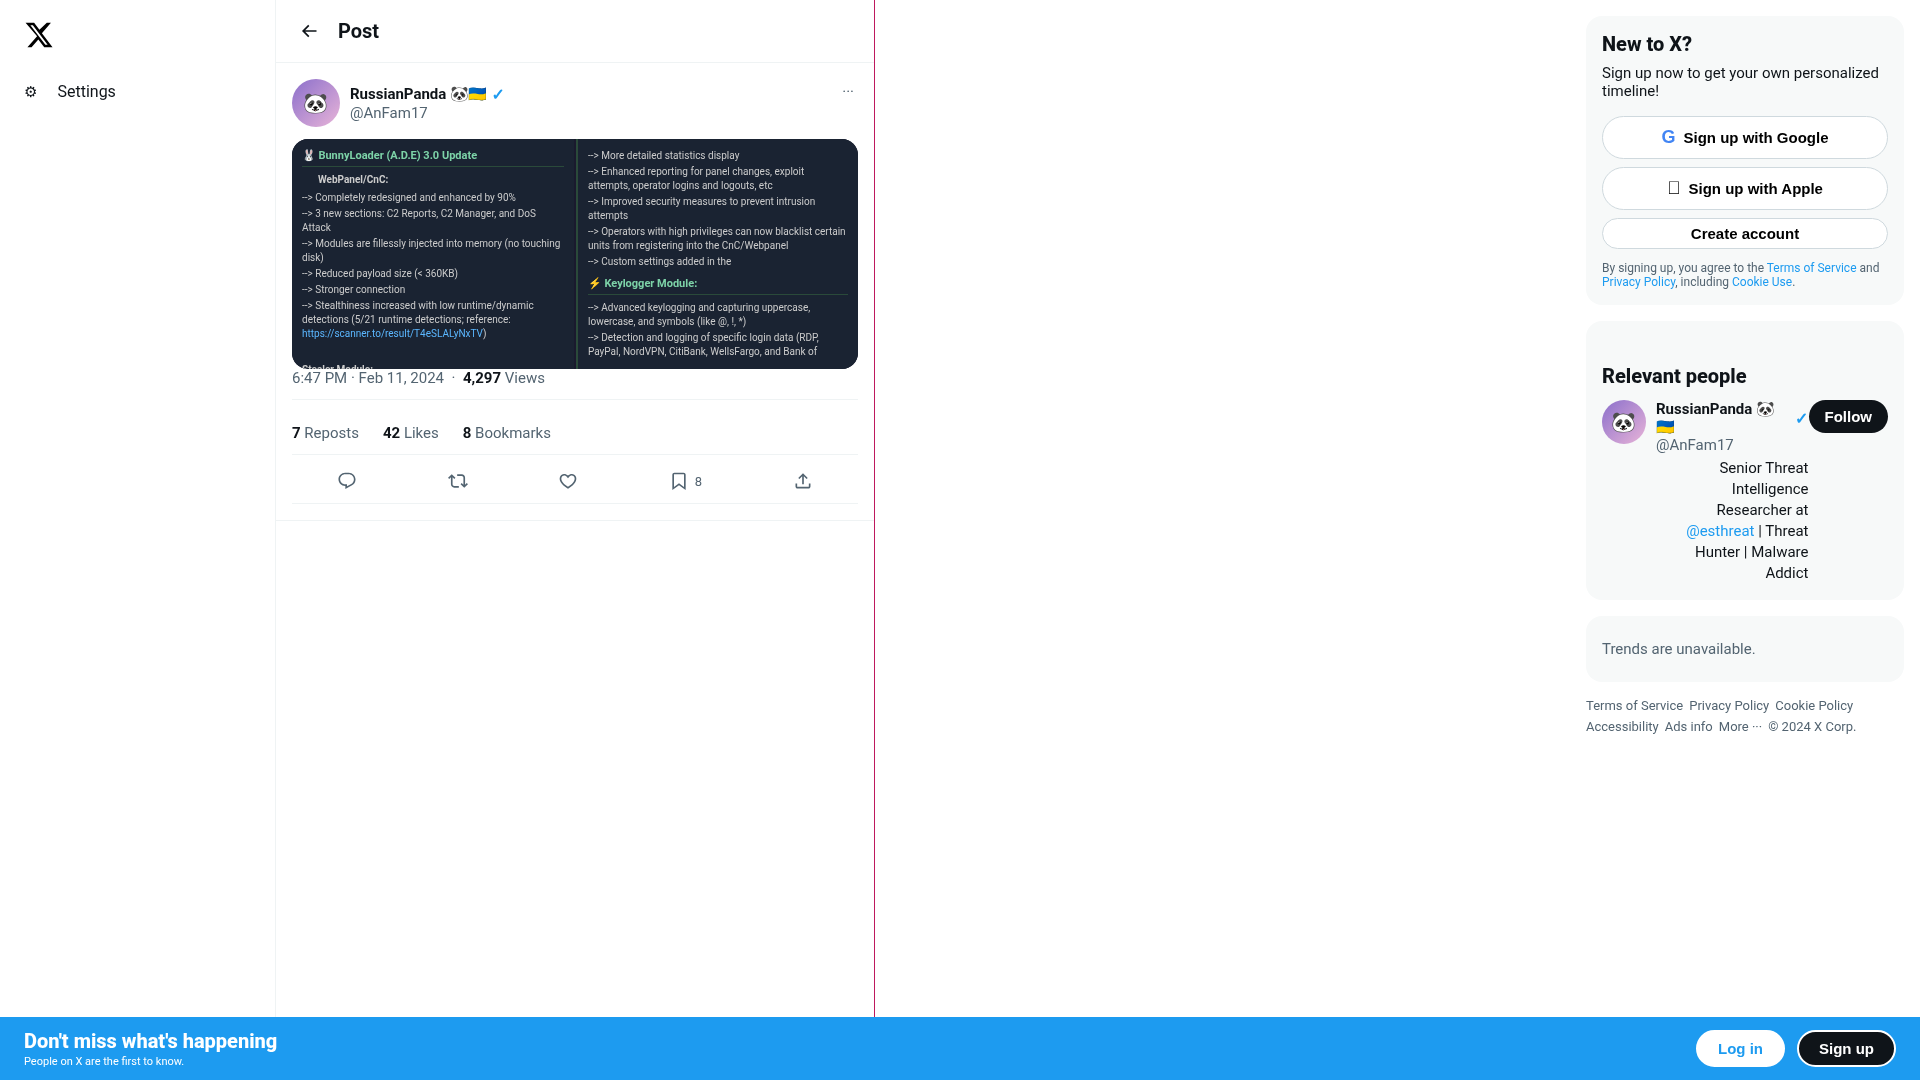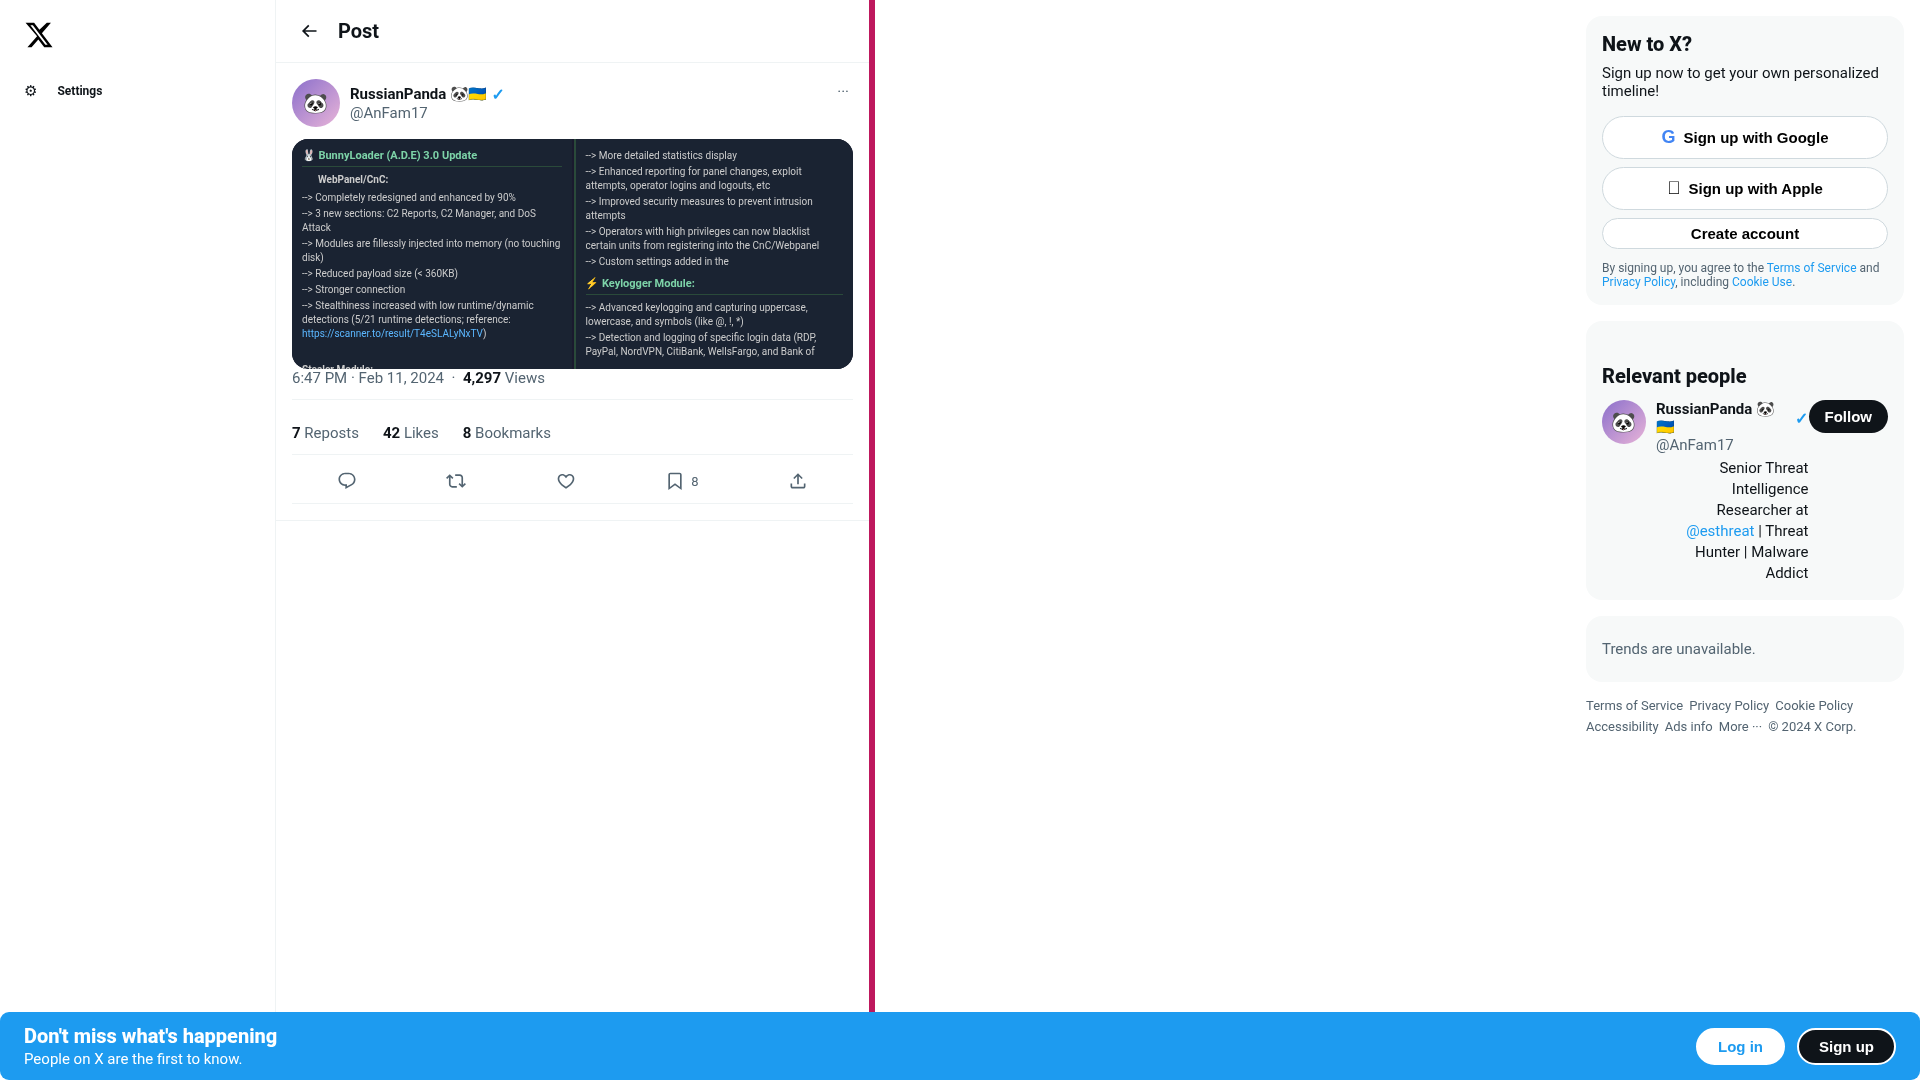--- a/index.html
+++ b/index.html
@@ -1,28 +1,28 @@
 <!DOCTYPE html>
 <html><head>
   <meta charset="utf-8">
   <style>
     * { box-sizing: border-box; margin: 0; padding: 0; }
     body { font-family: -apple-system, BlinkMacSystemFont, "Segoe UI", Roboto, Helvetica, Arial, sans-serif; background: #fff; color: #0f1419; font-size: 15px; }
 
     
     .page-wrapper { display: flex; min-height: 100vh; }
     .left-sidebar { width: 275px; padding: 8px 12px; display: flex; flex-direction: column; gap: 4px; position: fixed; left: 0; top: 0; height: 100vh; }
-    .main-content { margin-left: 275px; width: 600px; border-left: 1px solid #eff3f4; border-right: 6px solid #be185d; min-height: 100vh; }
+    .main-content { margin-left: 275px; width: 600px; border-left: 1px solid #eff3f4; border-right: 1px solid #be185d; min-height: 100vh; }
     .right-sidebar { margin-left: 875px; width: 350px; padding: 16px; position: fixed; top: 0; right: 0; }
 
     
     .x-logo { padding: 12px; margin-bottom: 4px; cursor: pointer; display: inline-flex; }
     .x-logo svg { width: 30px; height: 30px; }
     .sidebar-item { display: flex; align-items: center; gap: 20px; padding: 12px; border-radius: 9999px; cursor: pointer; width: fit-content; }
-    .sidebar-item .item-label { font-size: 12px; font-weight: 700; }
+    .sidebar-item .item-label { font-size: 16px; font-weight: 400; }
 
     
     .post-header { display: flex; align-items: center; gap: 12px; padding: 14px 16px; border-bottom: 1px solid #eff3f4; position: sticky; top: 0; background: rgba(255,255,255,0.85); backdrop-filter: blur(12px); }
     .back-btn { cursor: pointer; display: flex; align-items: center; justify-content: center; width: 34px; height: 34px; border-radius: 9999px; }
     .post-title-text { font-size: 20px; font-weight: 700; }
 
     
     .tweet-container { padding: 16px; border-bottom: 1px solid #eff3f4; }
     .tweet-user-row { display: flex; align-items: flex-start; justify-content: space-between; margin-bottom: 12px; }
     .tweet-user-info { display: flex; gap: 10px; align-items: center; }
@@ -76,24 +76,24 @@
 
     
     .trends-section { background: #f7f9f9; border-radius: 16px; padding: 24px 16px; margin-bottom: 16px; color: #536471; font-size: 15px; }
 
     
     .footer-links { font-size: 13px; color: #536471; display: flex; flex-wrap: wrap; gap: 6px; }
     .footer-links a { color: #536471; text-decoration: none; }
     .footer-links .copyright { color: #536471; }
 
     
-    .bottom-bar { position: fixed; bottom: 0; left: 0; right: 0; background: #1d9bf0; padding: 12px 24px; display: flex; align-items: center; justify-content: space-between; z-index: 100; border-radius: 9px; }
+    .bottom-bar { position: fixed; bottom: 0; left: 0; right: 0; background: #1d9bf0; padding: 12px 24px; display: flex; align-items: center; justify-content: space-between; z-index: 100; }
     .bottom-bar-text { color: #fff; }
     .bottom-bar-text .headline { font-size: 20px; font-weight: 800; margin-bottom: 2px; }
-    .bottom-bar-text .subline { font-size: 15px; }
+    .bottom-bar-text .subline { font-size: 11px; }
     .bottom-bar-actions { display: flex; gap: 12px; }
     .login-btn { background: #fff; color: #1d9bf0; border: 2px solid #fff; border-radius: 9999px; padding: 8px 20px; font-size: 15px; font-weight: 700; cursor: pointer; }
     .signup-bar-btn { background: #0f1419; color: #fff; border: 2px solid #fff; border-radius: 9999px; padding: 8px 20px; font-size: 15px; font-weight: 700; cursor: pointer; }
 
     
     .tweet-img-placeholder { width: 100%; border-radius: 16px; background: #1a1a2e; display: flex; align-items: center; justify-content: center; height: 230px; overflow: hidden; position: relative; }
     .tweet-img-inner { width: 100%; height: 100%; display: grid; grid-template-columns: 1fr 1fr; gap: 2px; }
     .img-panel { background: #1a2332; padding: 10px; font-size: 10px; color: #a8e6cf; overflow: hidden; }
     .img-panel .panel-title { color: #7dd3a8; font-weight: bold; margin-bottom: 6px; font-size: 11px; border-bottom: 1px solid #2a4a3a; padding-bottom: 4px; }
     .img-panel .panel-line { color: #ccc; margin-bottom: 2px; line-height: 1.4; }

